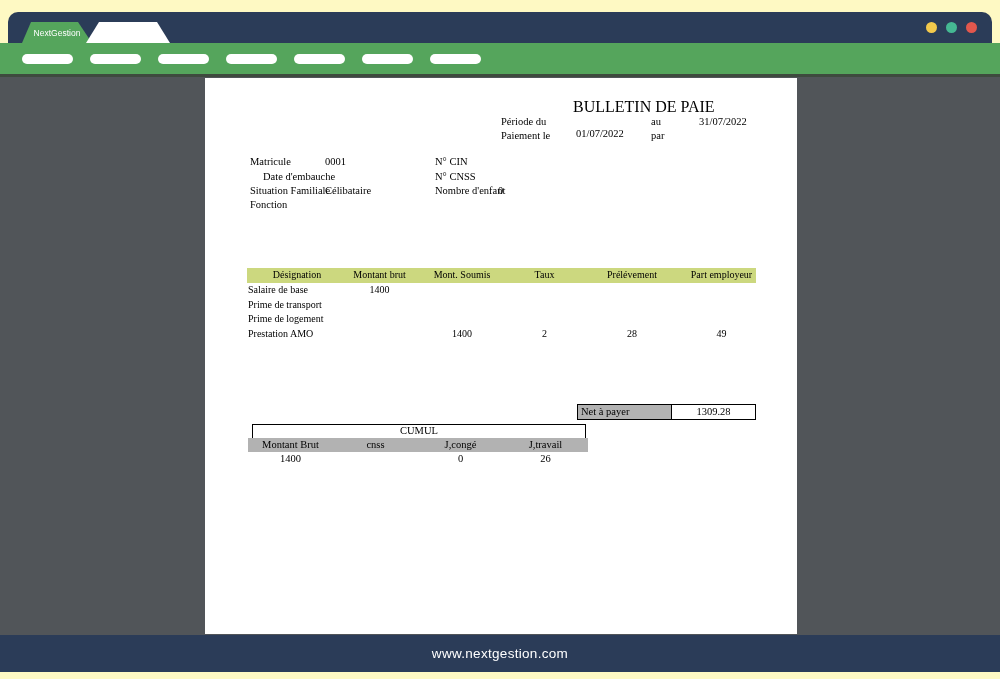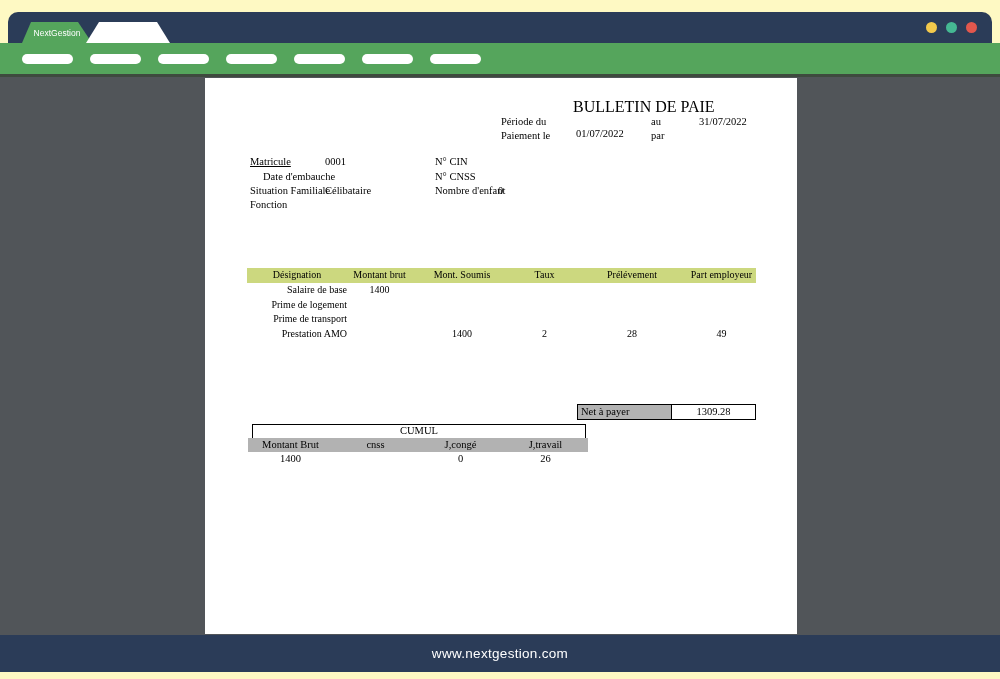--- a/index.html
+++ b/index.html
@@ -33,21 +33,21 @@
   .doc-title { font-weight:normal; font-size:16px; }
 
   .employer-box { position:absolute; left:370px; top:73px; width:181px; height:91px;
                   border:1px solid #000; }
   .employer-box .abs { left:7px; }
 
   .paytable { position:absolute; left:42px; top:190px; width:509px;
               border-collapse:collapse; table-layout:fixed; font-size:10px; line-height:14.5px; }
   .paytable th { background:#ccd87f; font-weight:normal; height:15px; text-align:center; padding:0; overflow:hidden; }
   .paytable td { text-align:center; vertical-align:top; padding:0; }
-  .paytable td:first-child { text-align:right; padding-left:1px; }
+  .paytable td:first-child { text-align:left; padding-left:1px; }
 
   .net { position:absolute; left:372px; top:326px; display:flex; font-size:10.5px; }
   .net-label { width:95px; height:16px; background:#b2b2b2; border:1px solid #000;
                padding-left:3px; line-height:14px; }
   .net-value { width:84px; height:16px; background:#fff; border:1px solid #000; border-left:none;
                text-align:center; line-height:14px; }
 
   .cumul-title { position:absolute; left:47px; top:346px; width:334px; height:26px;
                  border:1px solid #000; background:#fff; text-align:center; line-height:12px; }
   .cumul-head { position:absolute; left:43px; top:360px; width:340px; height:14px;
@@ -90,21 +90,21 @@
     <div class="page">
 
       <div class="abs doc-title" style="left:368px; top:22px;">BULLETIN DE PAIE</div>
       <div class="abs" style="left:296px; top:37px;">Période du</div>
       <div class="abs" style="left:371px; top:37px;margin-top:12px;">01/07/2022</div>
       <div class="abs" style="left:446px; top:37px;">au</div>
       <div class="abs" style="left:494px; top:37px;">31/07/2022</div>
       <div class="abs" style="left:296px; top:51px;">Paiement le</div>
       <div class="abs" style="left:446px; top:51px;">par</div>
 
-      <div class="abs" style="left:45px;  top:77px;text-decoration:underline;">Matricule</div>
+      <div class="abs" style="left:45px;  top:77px;">Matricule</div>
       <div class="abs" style="left:120px; top:77px;">0001</div>
       <div class="abs" style="left:45px;  top:92px;margin-left:13px;">Date d'embauche</div>
       <div class="abs" style="left:45px;  top:106px;">Situation Familiale</div>
       <div class="abs" style="left:120px; top:106px;">Célibataire</div>
       <div class="abs" style="left:45px;  top:120px;">Fonction</div>
       <div class="abs" style="left:230px; top:77px;">N° CIN</div>
       <div class="abs" style="left:230px; top:92px;">N° CNSS</div>
       <div class="abs" style="left:230px; top:106px;">Nombre d'enfant</div>
       <div class="abs" style="left:293px; top:106px;">0</div>
 
@@ -131,29 +131,29 @@
         <tbody>
           <tr>
             <td>Salaire de base</td>
             <td>1400</td>
             <td></td>
             <td></td>
             <td></td>
             <td></td>
           </tr>
           <tr>
-            <td>Prime de logement</td>
+            <td>Prime de transport</td>
             <td></td>
             <td></td>
             <td></td>
             <td></td>
             <td></td>
           </tr>
           <tr>
-            <td>Prime de transport</td>
+            <td>Prime de logement</td>
             <td></td>
             <td></td>
             <td></td>
             <td></td>
             <td></td>
           </tr>
           <tr>
             <td>Prestation AMO</td>
             <td></td>
             <td>1400</td>

